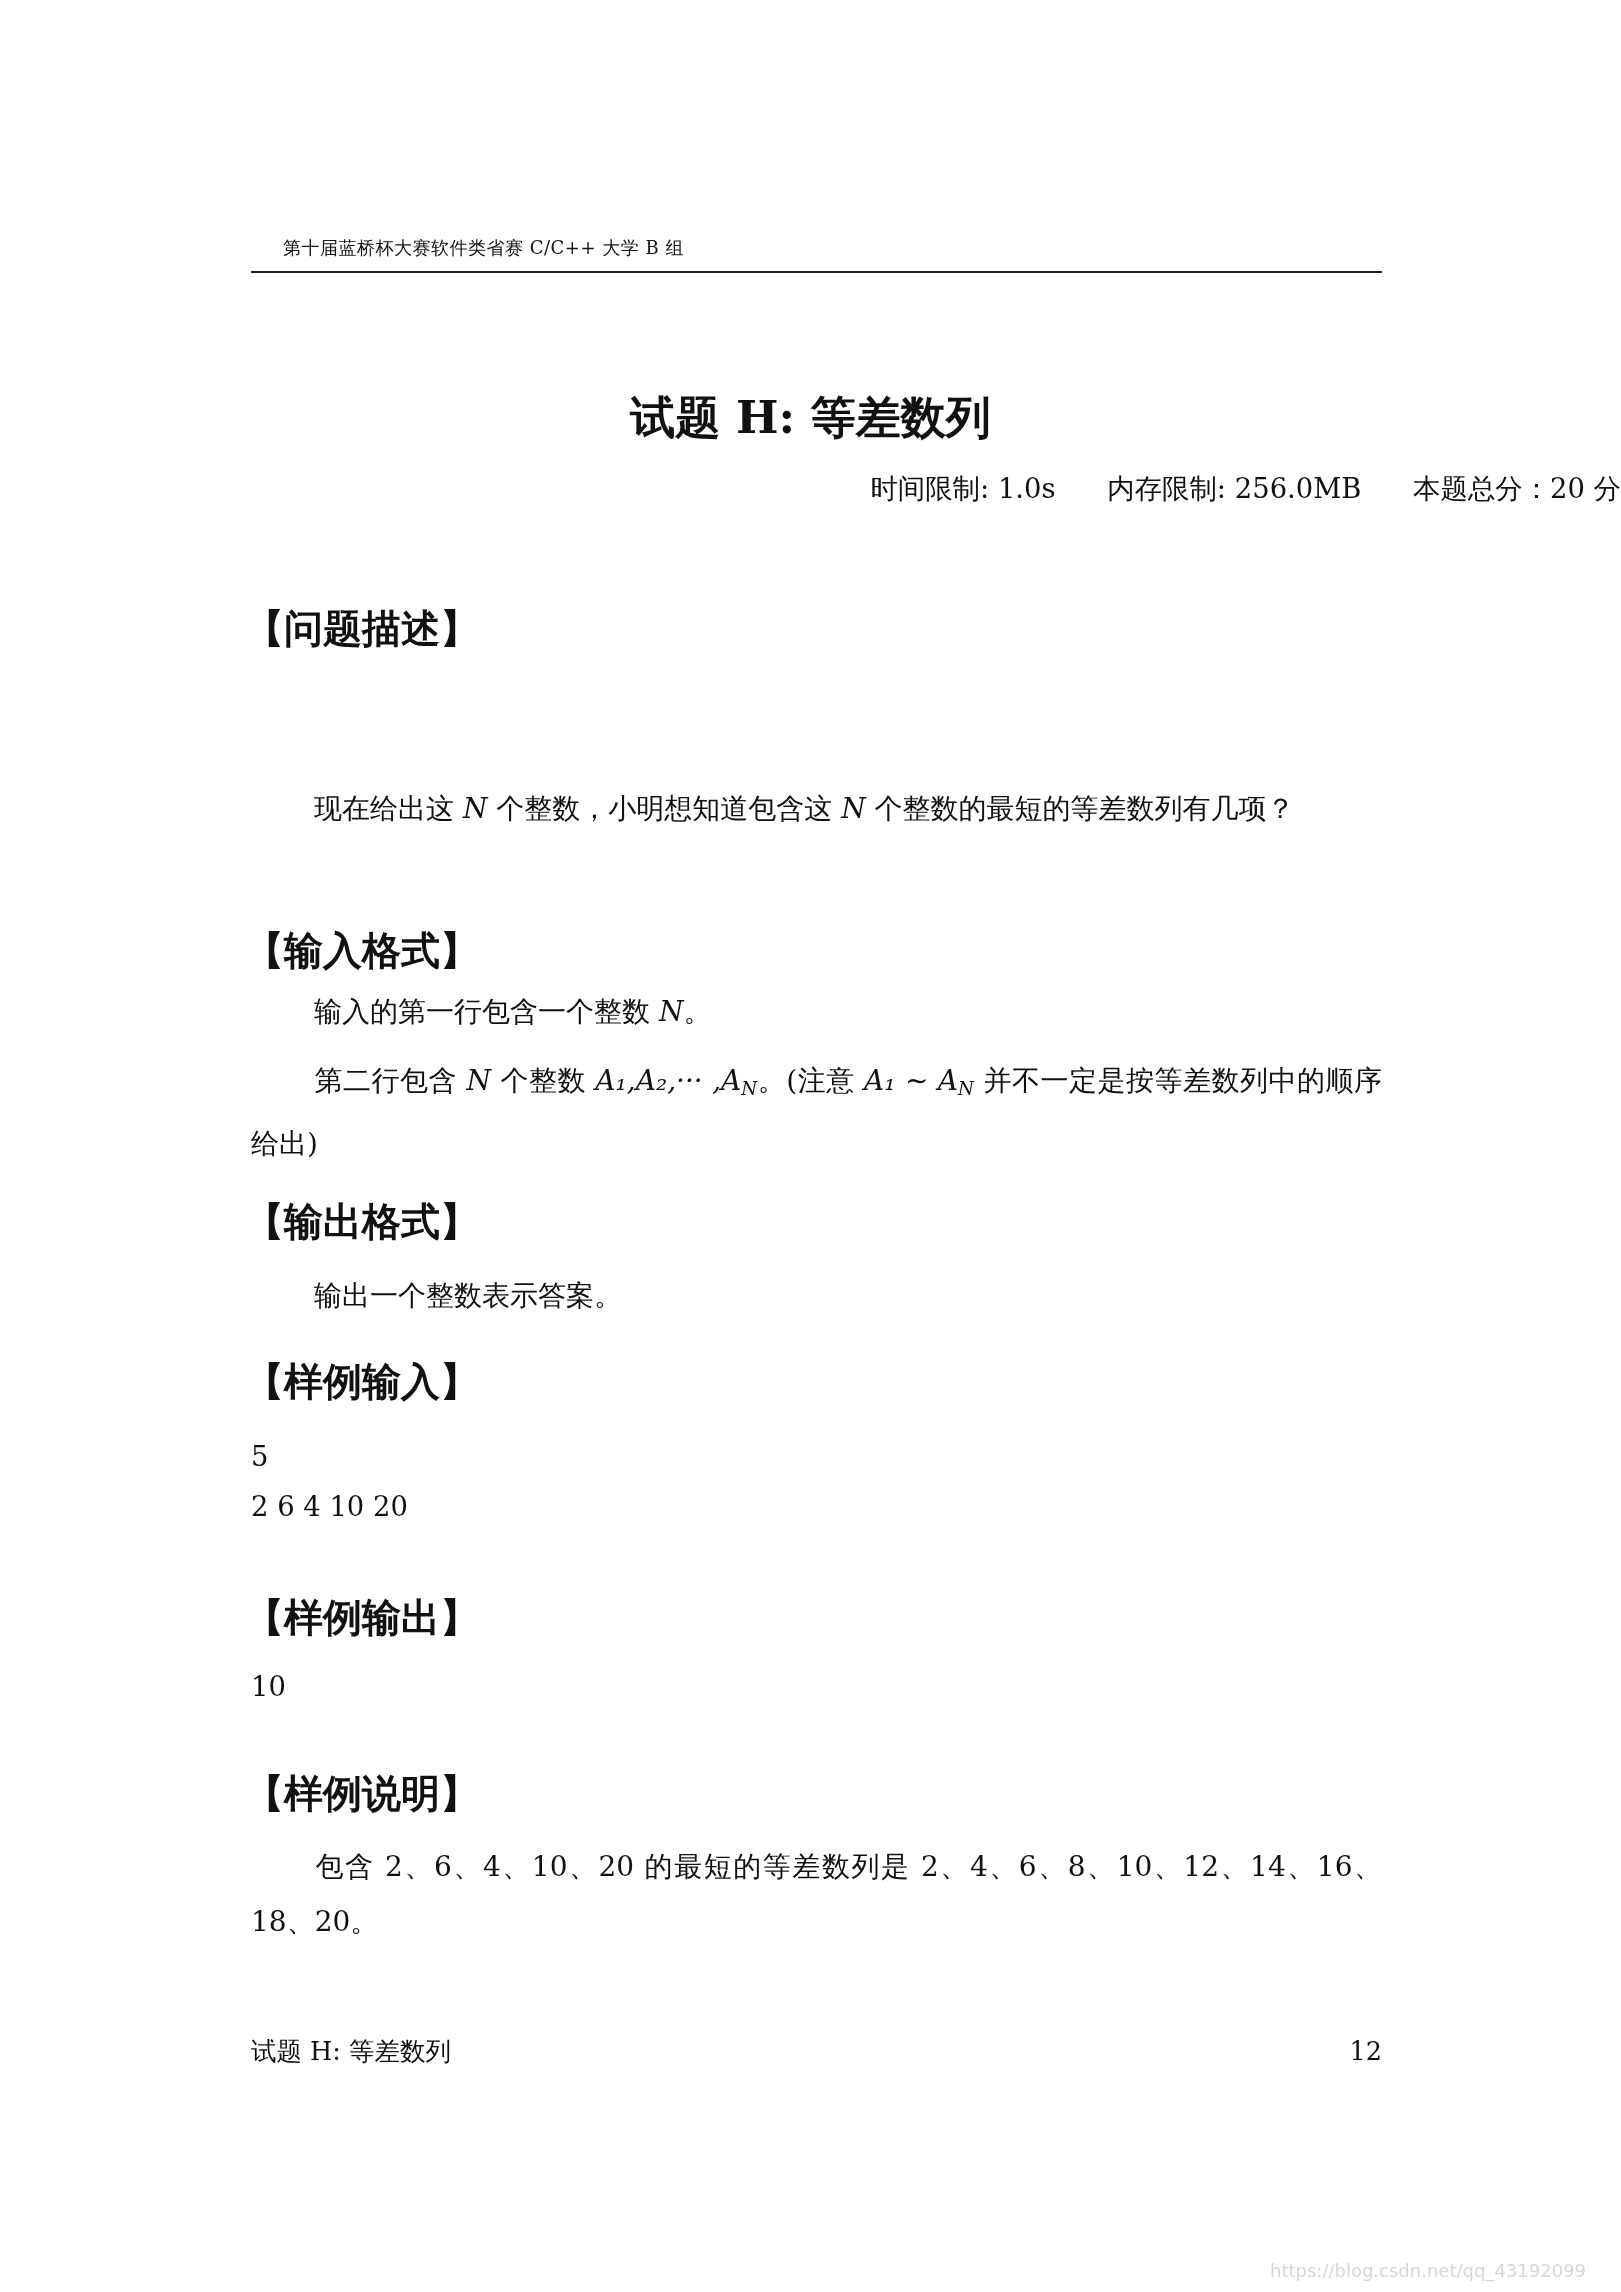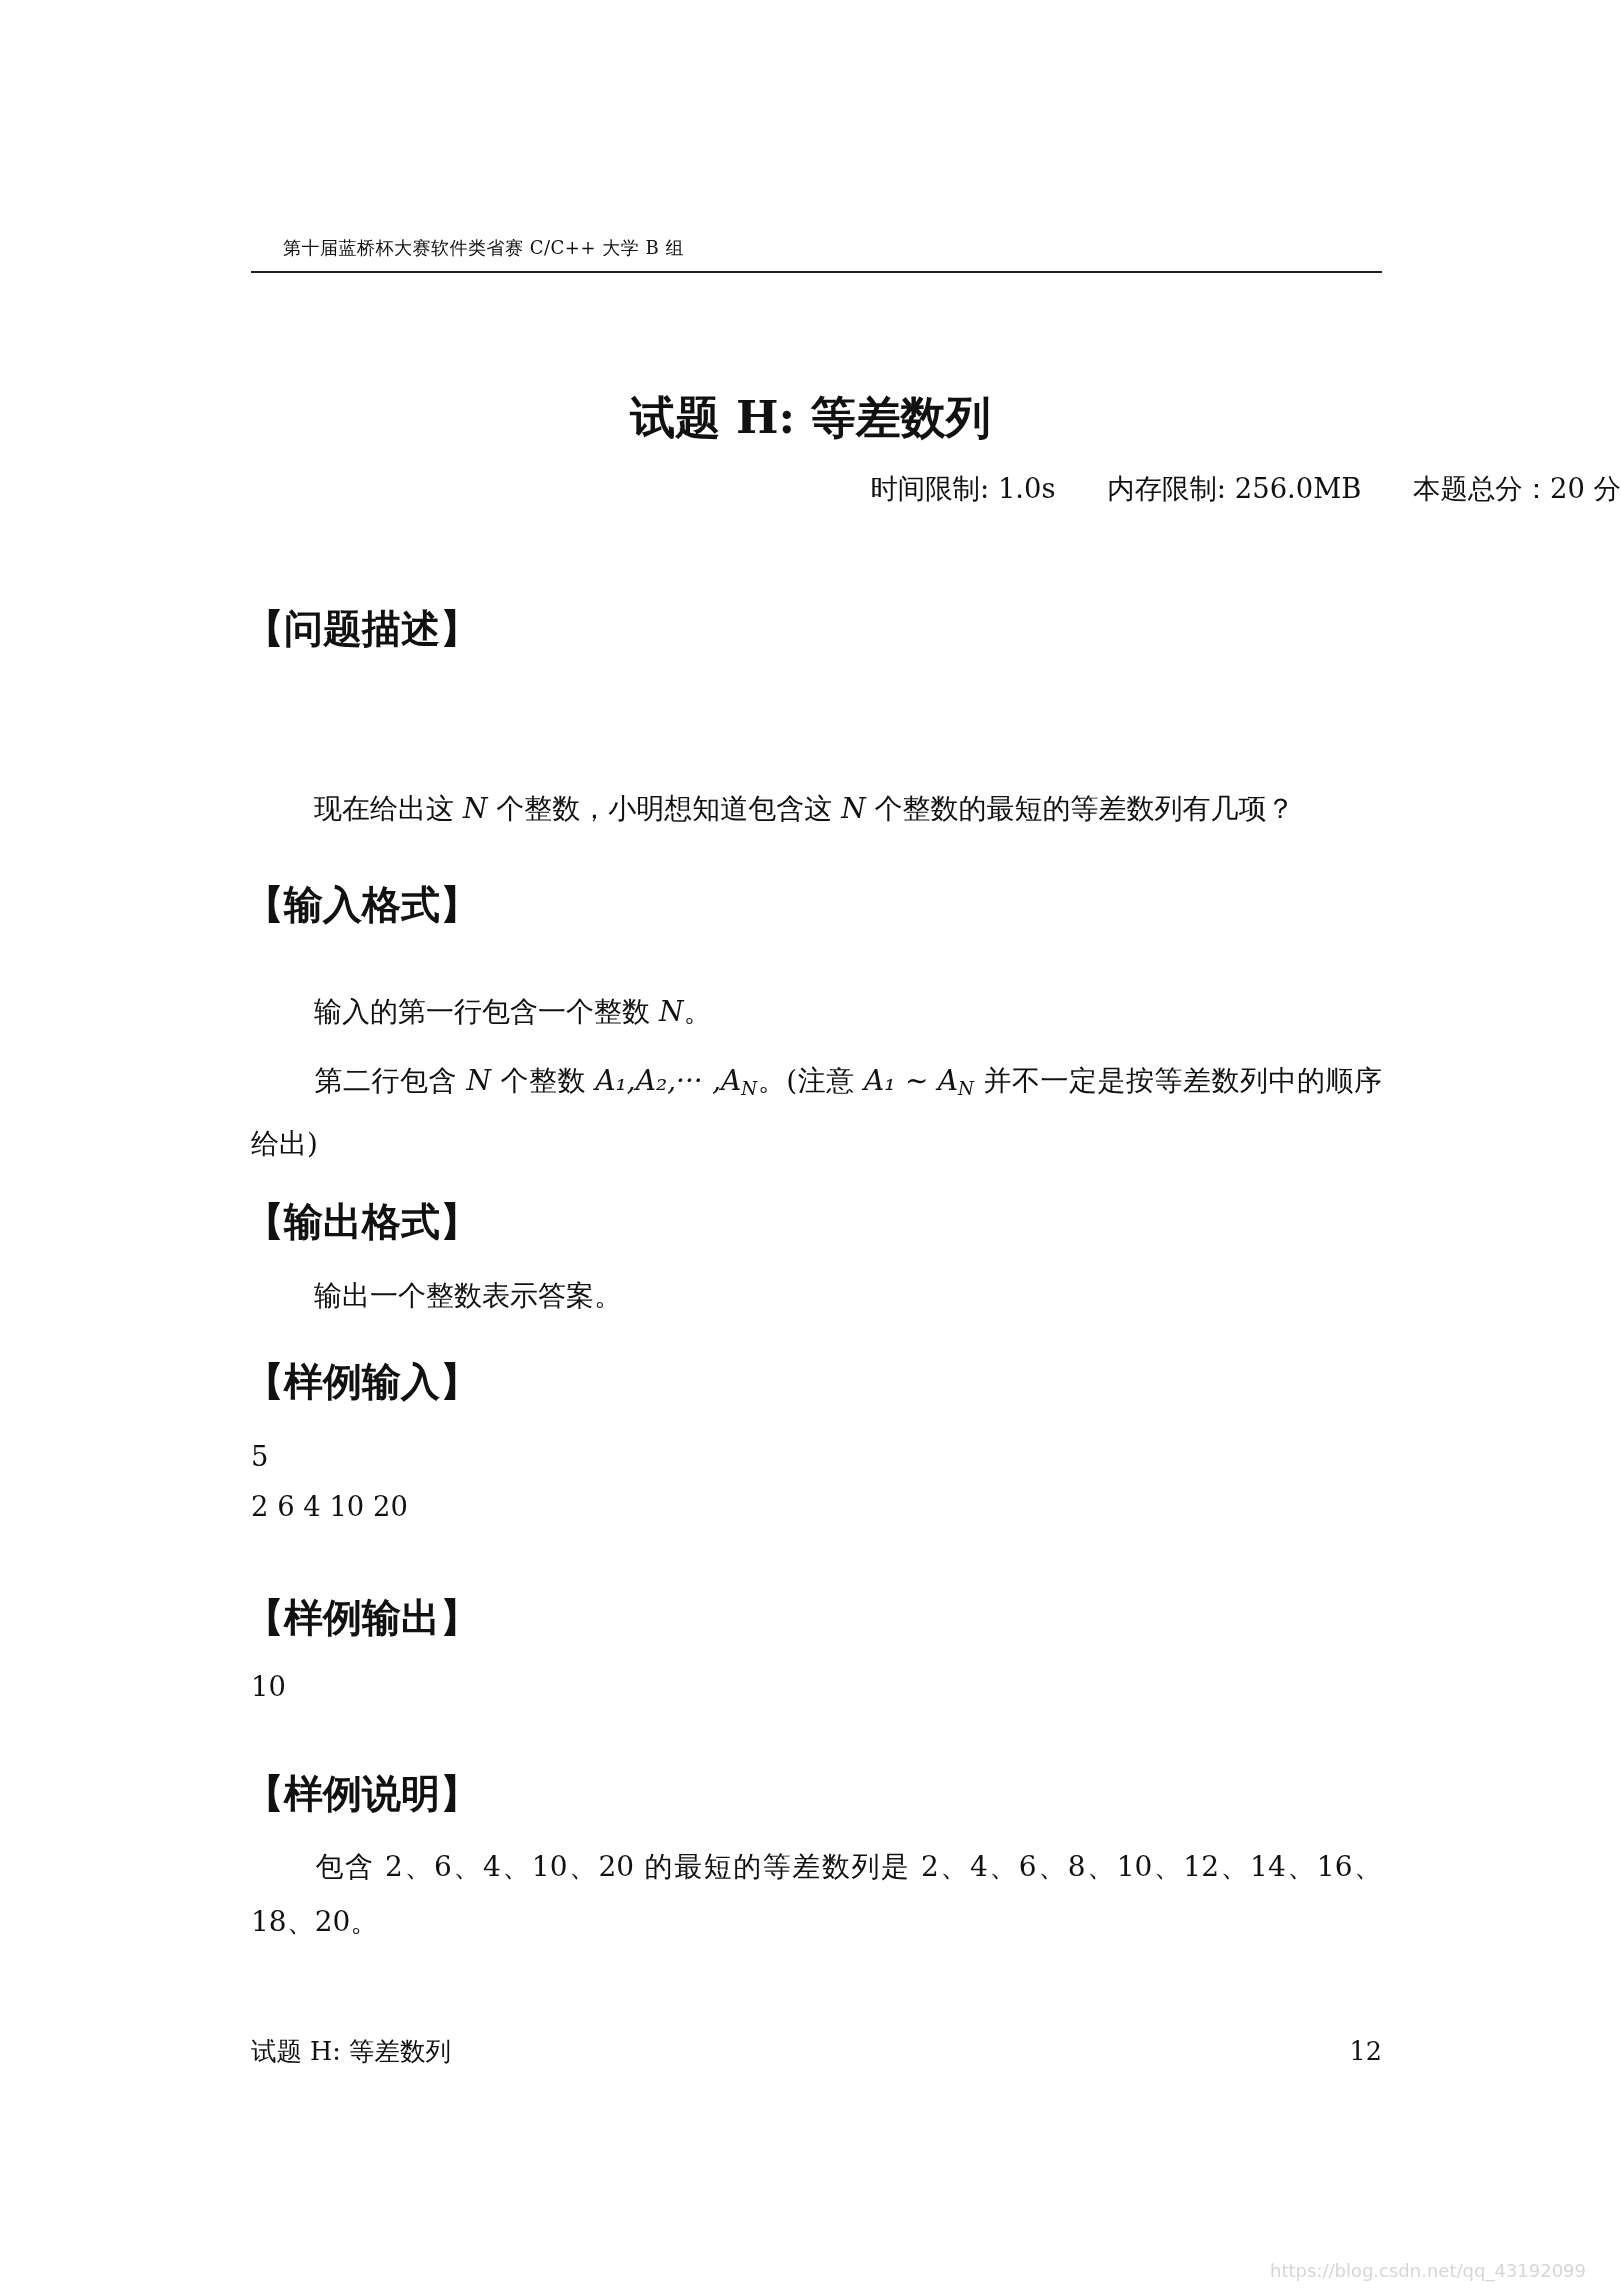--- a/index.html
+++ b/index.html
@@ -67,21 +67,21 @@
 
   <div class="limits">
     <span>时间限制: 1.0s</span>
     <span>内存限制: 256.0MB</span>
     <span>本题总分：20 分</span>
   </div>
 
   <div class="section-head" style="top:607px">【问题描述】</div>
   <div class="para" style="top:781px"><span class="indent"></span><span>现在给出这 </span><i>N</i><span> 个整数，小明想知道包含这 </span><i>N</i><span> 个整数的最短的等差数列有几项？</span></div>
 
-  <div class="section-head" style="top:883px">【输入格式】</div>
+  <div class="section-head" style="top:929px">【输入格式】</div>
   <div class="para" style="top:984px"><span class="indent"></span><span>输入的第一行包含一个整数 </span><i>N</i><span>。</span></div>
   <div class="para" style="top:1053px"><span class="indent"></span><span>第二行包含 </span><i>N</i><span> 个整数 </span><i>A₁,A₂,··· ,A</i><sub><i>N</i></sub><span>。(注意 </span><i>A₁ ∼ A</i><sub><i>N</i></sub><span> 并不一定是按等差数列中的顺序给出)</span></div>
 
   <div class="section-head" style="top:1200px">【输出格式】</div>
   <div class="para" style="top:1268px"><span class="indent"></span><span>输出一个整数表示答案。</span></div>
 
   <div class="section-head" style="top:1360px">【样例输入】</div>
   <div class="mono-line" style="top:1439px">5</div>
   <div class="mono-line" style="top:1489px">2 6 4 10 20</div>
 

